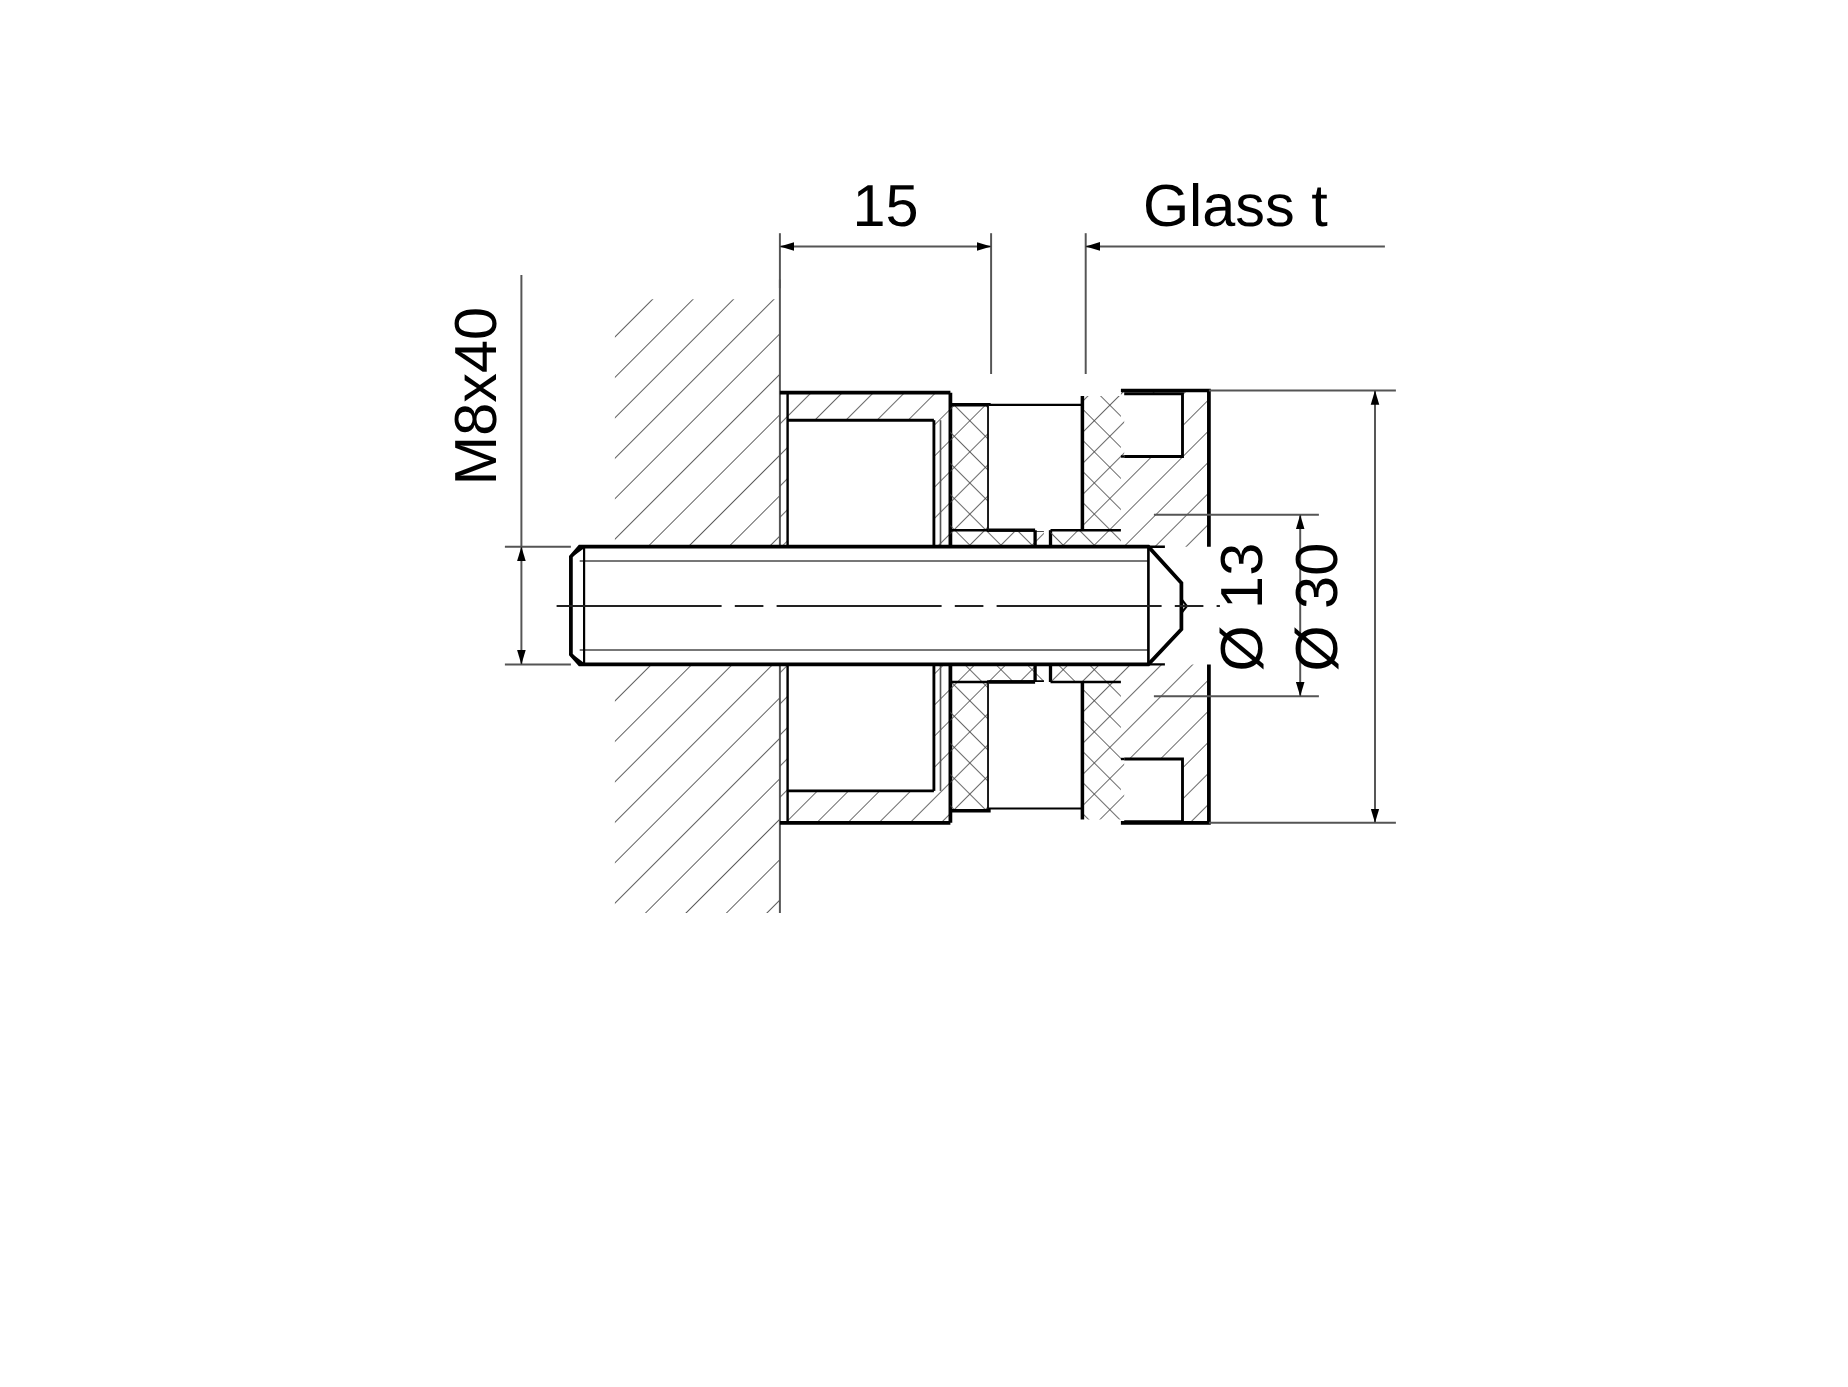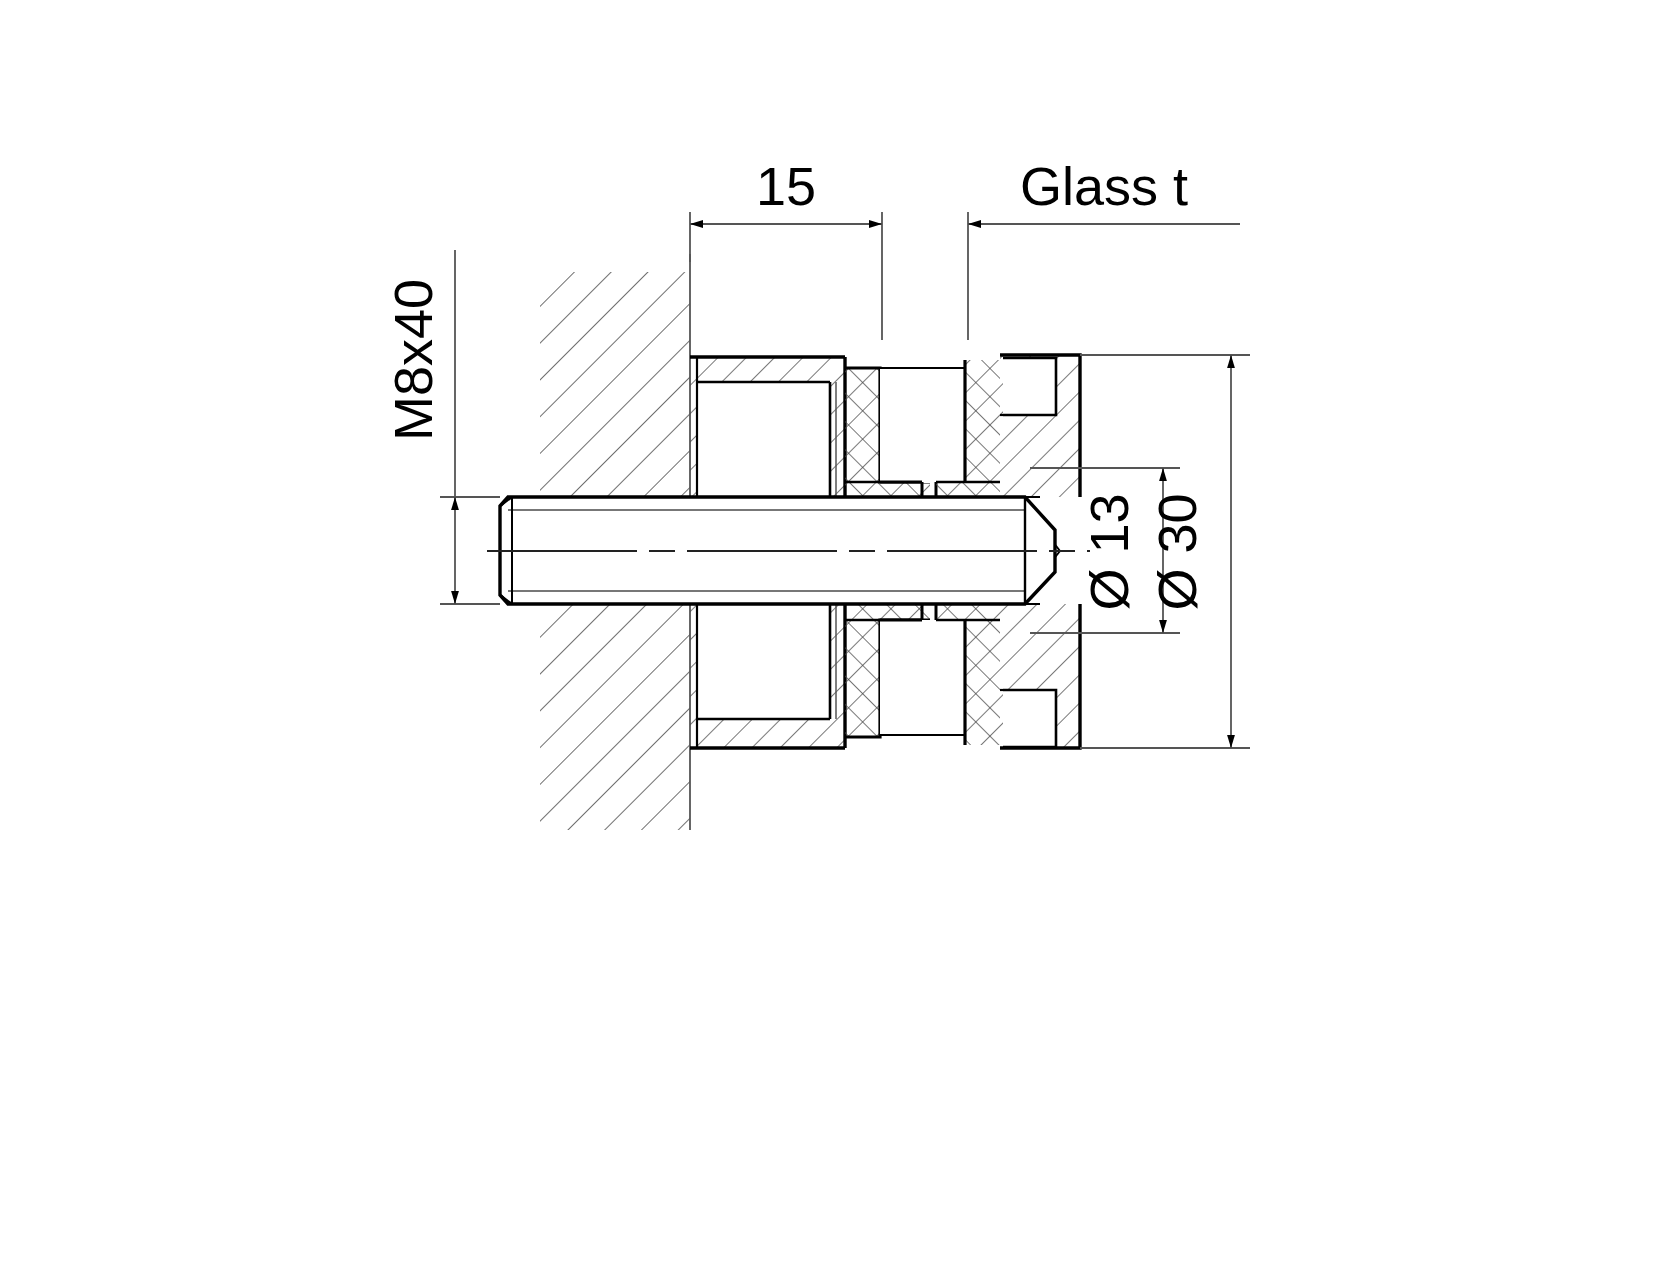--- a/index.html
+++ b/index.html
@@ -12,20 +12,21 @@
     width: 1680px;
     height: 1261px;
     font-family: "Liberation Sans", sans-serif;
     overflow: hidden;
   }
   #drawing-root {
     position: relative;
     width: 1368px;
     height: 1261px;
     background: #ffffff;
+    margin-left: 19px;
   }
   svg#cad {
     display: block;
     width: 1680px;
     height: 1261px;
     background: #ffffff;
   }
   .dim-text {
     font-family: "Liberation Sans", sans-serif;
     font-size: 54px;

